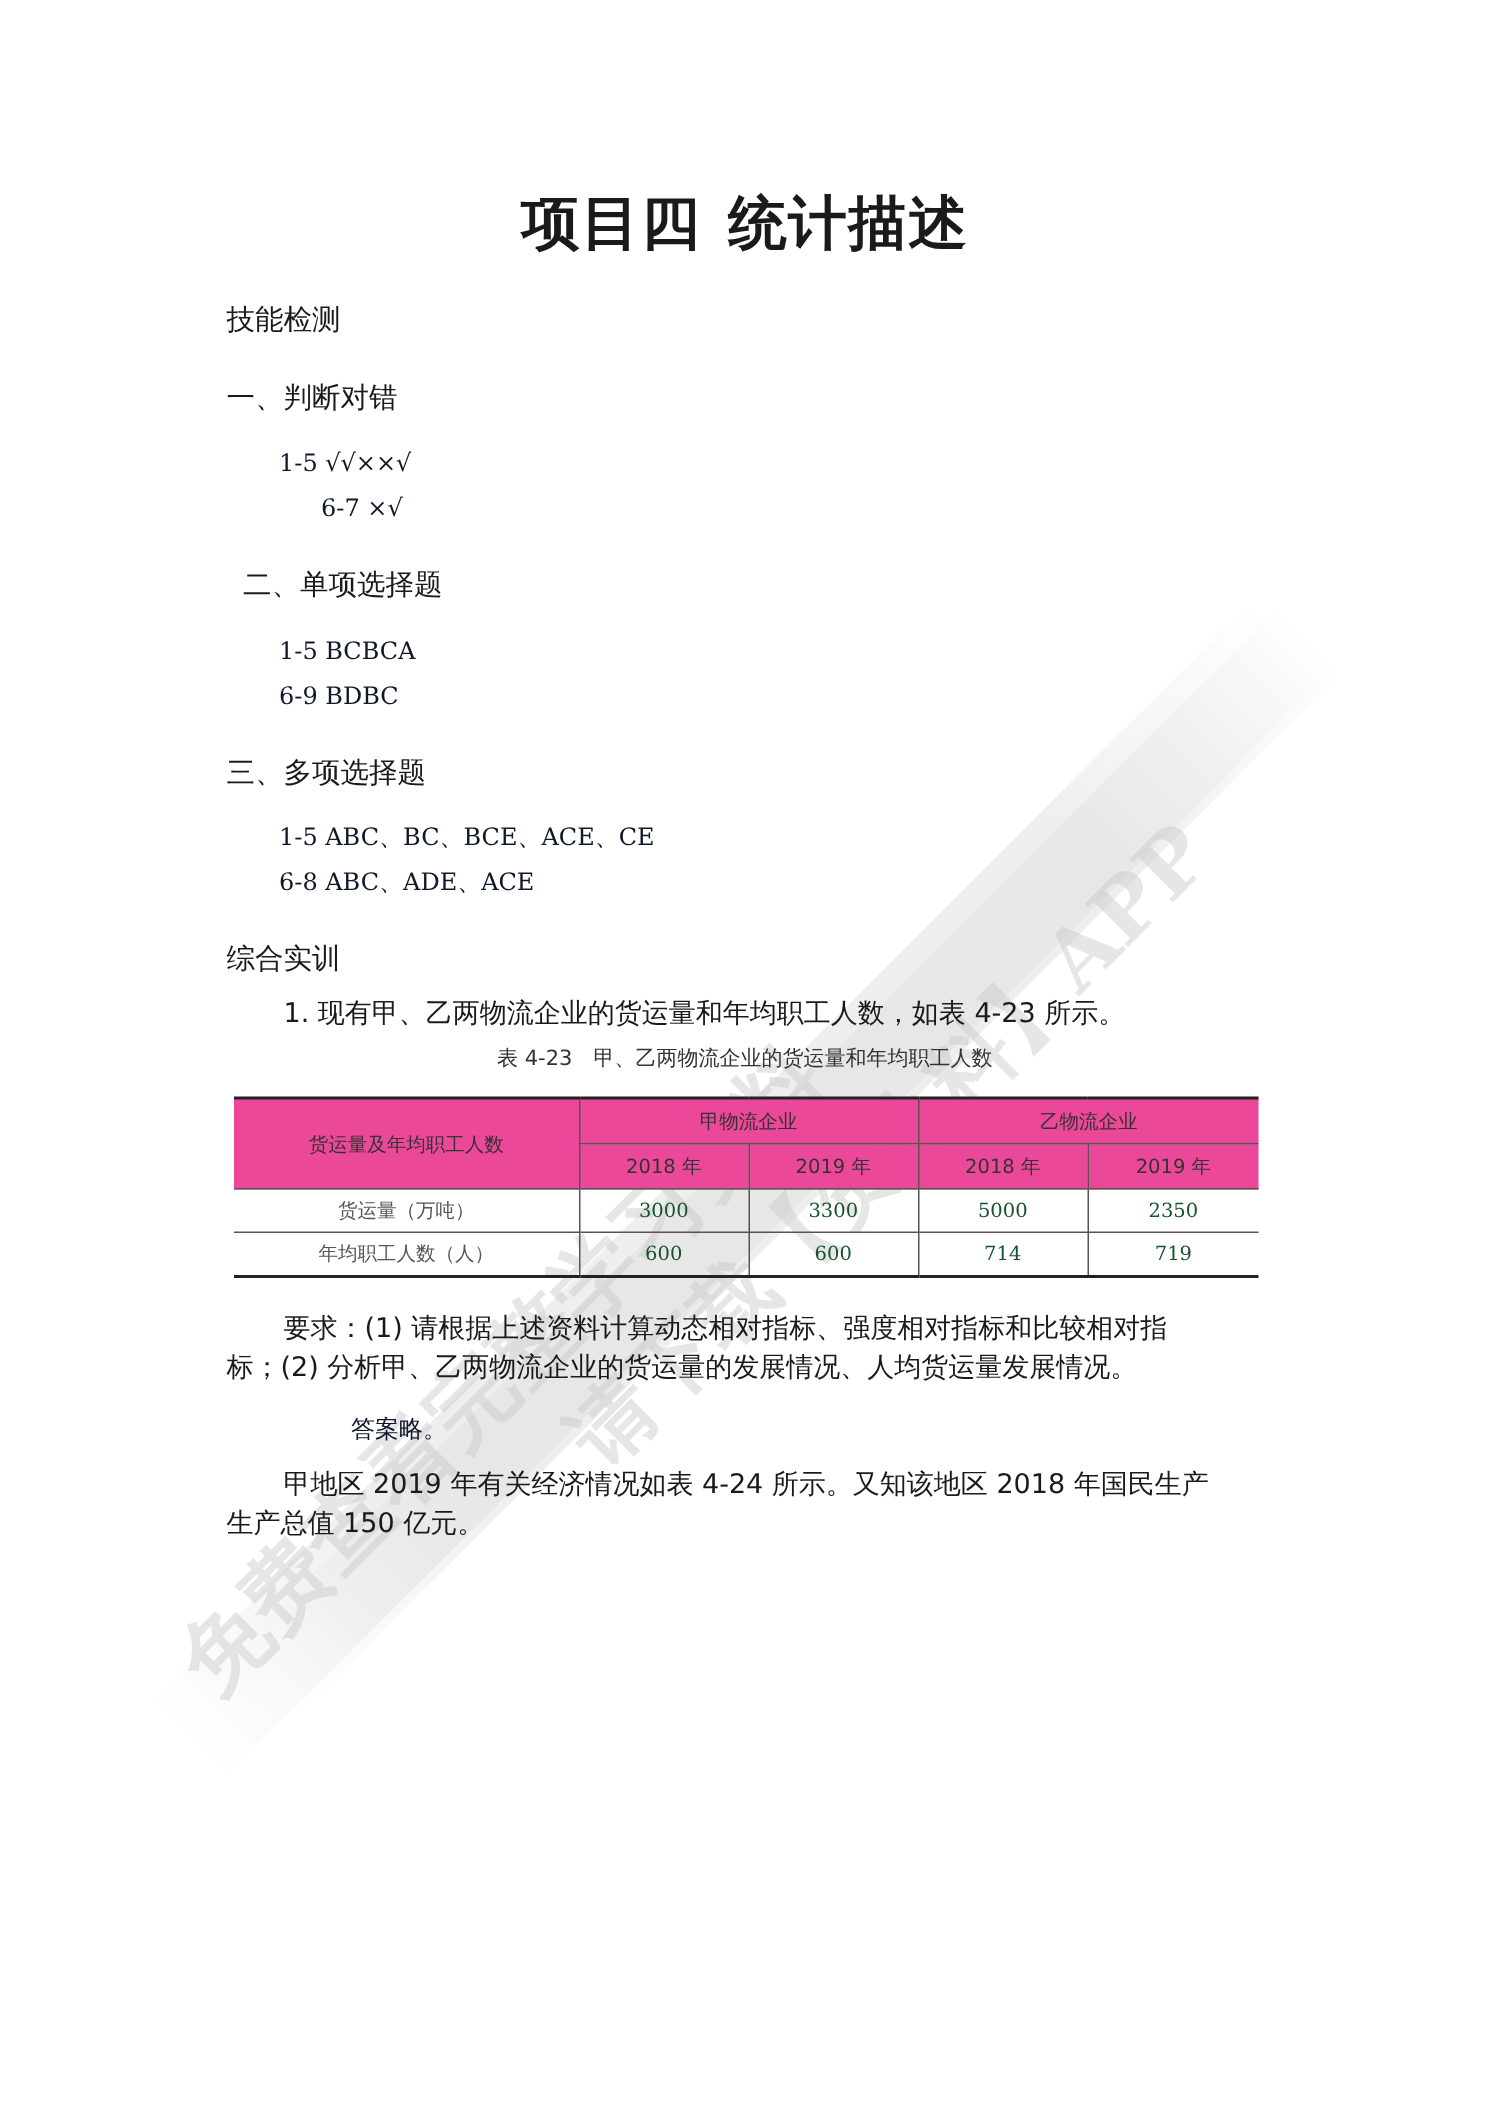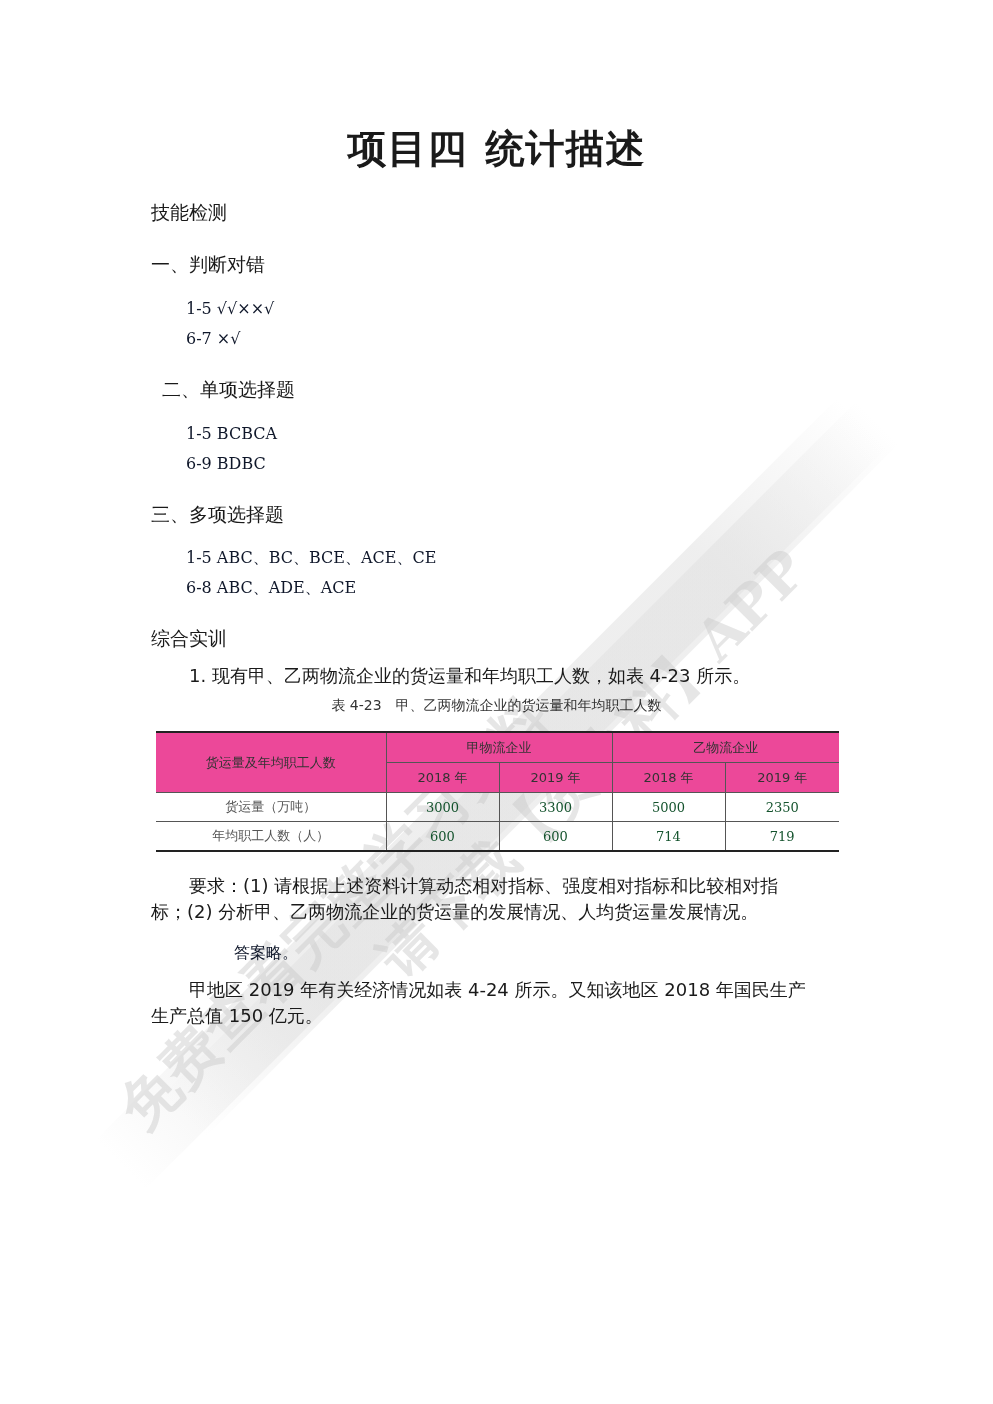--- a/index.html
+++ b/index.html
@@ -59,21 +59,21 @@
 
 <div class="content">
   <div class="title">
     <span>项目四</span><span class="gap"></span><span>统计描述</span>
   </div>
 
   <div class="h-plain" style="top:200px;">技能检测</div>
 
   <div class="h-sec" style="top:252px;">一、判断对错</div>
   <div class="ans" style="top:299px;">1-5  √√××√</div>
-  <div class="ans" style="top:329px;">6-7  ×√</div>
+  <div class="ans" style="top:329px;margin-left:28px;">6-7  ×√</div>
 
   <div class="h-sec" style="top:377px;margin-left:11px;">二、单项选择题</div>
   <div class="ans" style="top:424px;">1-5 BCBCA</div>
   <div class="ans" style="top:454px;">6-9 BDBC</div>
 
   <div class="h-sec" style="top:502px;">三、多项选择题</div>
   <div class="ans" style="top:548px;">1-5 ABC、BC、BCE、ACE、CE</div>
   <div class="ans" style="top:578px;">6-8 ABC、ADE、ACE</div>
 
   <div class="h-plain" style="top:626px;">综合实训</div>

